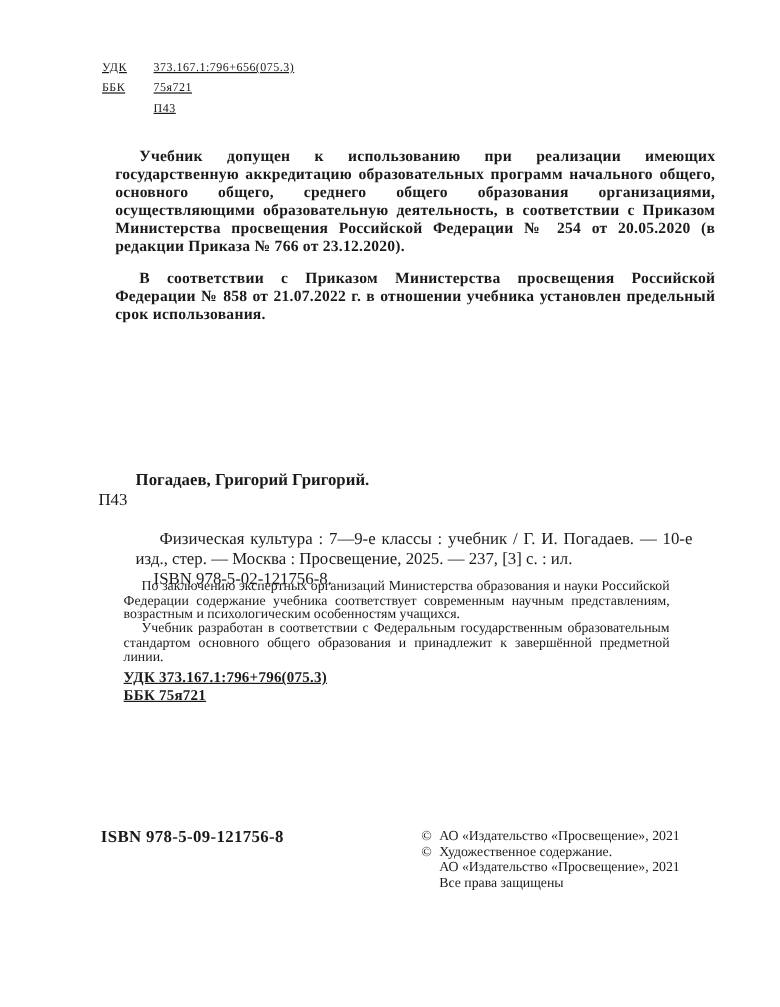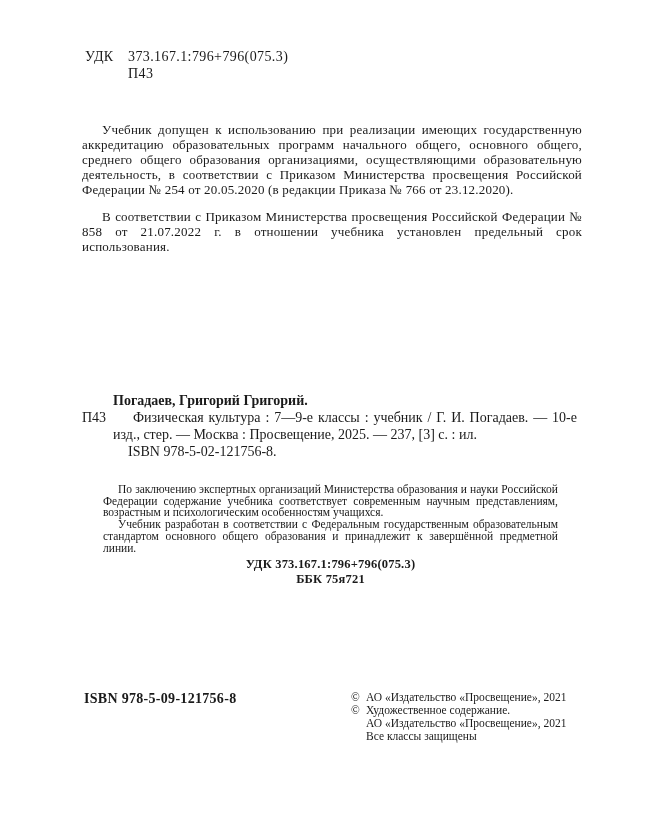--- a/index.html
+++ b/index.html
@@ -6,60 +6,64 @@
   .page {
     position:relative;
     width:650px; height:839px;
     background:#ffffff;
     color:#1a1a1a;
     font-family:"Liberation Serif","DejaVu Serif",serif;
     overflow:hidden;
   }
 
   
-  .top-class { position:absolute; top:48px; left:85px; font-size:14px; line-height:17px; letter-spacing:0.4px; }
+  .top-class { position:absolute; top:48px; left:85px; font-size:10px; line-height:17px; letter-spacing:0.4px;text-decoration:underline; }
   .top-class .row { display:flex; }
   .top-class .lbl { width:43px; flex:0 0 43px; }
 
   
-  .paras { position:absolute; top:122px; left:82px; width:500px; font-size:13px; line-height:15px; text-align:justify; }
+  .paras { position:absolute; top:122px; left:96px; width:500px; font-size:13px; line-height:15px; text-align:justify;font-weight:bold; }
   .paras p { margin:0; text-indent:20px; letter-spacing:0.2px; }
   .paras p + p { margin-top:12px; }
 
   
   .entry { position:absolute; top:392px; left:82px; width:495px; font-size:14px; line-height:17px; }
   .entry .sign { position:absolute; left:0; top:17px; }
   .entry p { margin:0 0 0 31px; }
   .entry .author { font-weight:bold; }
-  .entry .desc { text-indent:20px; text-align:justify; }
+  .entry .desc { text-indent:20px; text-align:justify;margin-top:32px; }
   .entry .isbn-mid { text-indent:15px; }
 
   
   .annotation { position:absolute; top:484px; left:103px; width:455px; font-size:11.5px; line-height:11.7px; text-align:justify; }
   .annotation p { margin:0; text-indent:15px; }
 
   
-  .footer-class { position:absolute; top:557px; left:103px; width:455px; text-align:center; font-weight:bold; font-size:12.5px; line-height:15px; letter-spacing:0.2px; }
+  .footer-class { position:absolute; top:557px; left:103px; width:455px; text-align:left; font-weight:bold; font-size:12.5px; line-height:15px; letter-spacing:0.2px;text-decoration:underline; }
 
   
   .bottom-isbn { position:absolute; top:691px; left:84px; font-size:14px; font-weight:bold; letter-spacing:0.3px;text-align:right; }
   .copyright { position:absolute; top:691px; left:351px; width:236px; font-size:11.5px; line-height:13px; }
   .copyright .row { display:flex; }
   .copyright .sym { width:15px; flex:0 0 15px; }
   .copyright .txt { flex:1; }
 </style>
 </head>
 <body>
 
 <div class="page">
 
   <div class="top-class">
     <div class="row">
       <span class="lbl">УДК</span>
-      <span>373.167.1:796+796(075.3)</span>
+      <span>373.167.1:796+656(075.3)</span>
+    </div>
+    <div class="row">
+      <span class="lbl">ББК</span>
+      <span>75я721</span>
     </div>
     <div class="row">
       <span class="lbl"></span>
       <span>П43</span>
     </div>
   </div>
 
   <div class="paras">
     <p>Учебник допущен к использованию при реализации имеющих государственную аккредитацию образовательных программ начального общего, основного общего, среднего общего образования организациями, осуществляющими образовательную деятельность, в соответствии с Приказом Министерства просвещения Российской Федерации № 254 от 20.05.2020 (в редакции Приказа № 766 от 23.12.2020).</p>
     <p>В соответствии с Приказом Министерства просвещения Российской Федерации № 858 от 21.07.2022 г. в отношении учебника установлен предельный срок использования.</p>
@@ -92,17 +96,17 @@
     <div class="row">
       <span class="sym">©</span>
       <span class="txt">Художественное содержание.</span>
     </div>
     <div class="row">
       <span class="sym"></span>
       <span class="txt">АО «Издательство «Просвещение», 2021</span>
     </div>
     <div class="row">
       <span class="sym"></span>
-      <span class="txt">Все классы защищены</span>
+      <span class="txt">Все права защищены</span>
     </div>
   </div>
 
 </div>
 
 </body></html>

